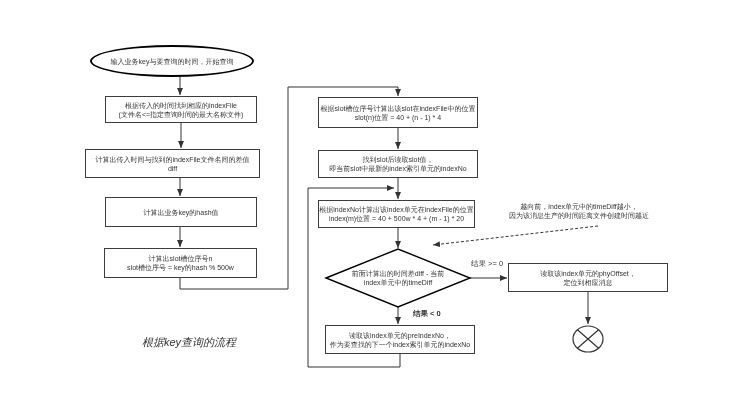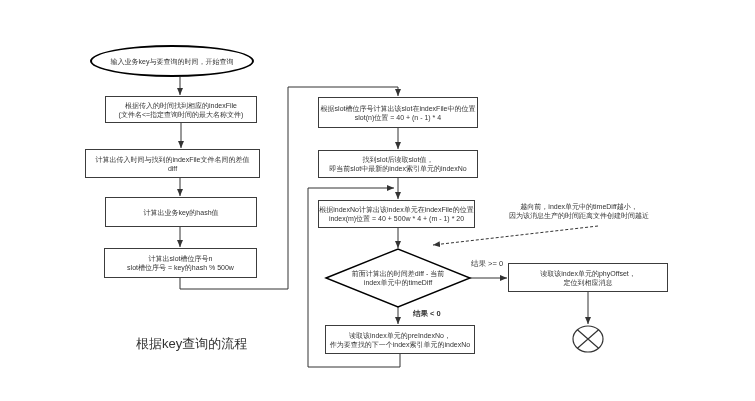--- a/index.html
+++ b/index.html
@@ -13,21 +13,21 @@
     position:absolute; box-sizing:border-box;
     display:flex; flex-direction:column; align-items:center; justify-content:center;
     text-align:center; font-size:7px; line-height:9px; color:#333;
   }
   .rect { border:1px solid #3c3c3c; background:#ffffff; }
   .ellipse { border:2px solid #000000; border-radius:50%; background:#ffffff; }
   .plain { background:transparent; border:none; }
   .ln { white-space:nowrap; }
   .lbl { position:absolute; font-size:7.5px; line-height:8.5px; color:#333; white-space:nowrap; }
   .note { position:absolute; font-size:7px; line-height:8.5px; color:#333; text-align:center; }
-  .caption { position:absolute; font-size:13px; color:#333; text-align:right; white-space:nowrap; }
+  .caption { position:absolute; font-size:11px; color:#333; text-align:right; white-space:nowrap;font-style:italic; }
 </style>
 </head>
 <body>
 
 <div class="canvas">
 
   <svg class="wires" viewBox="0 0 755 401">
     <defs>
       <marker id="arr" markerUnits="userSpaceOnUse" markerWidth="8" markerHeight="8" refX="7" refY="3" orient="auto">
         <path d="M0,0 L7,3 L0,6 z" fill="#333"></path>

